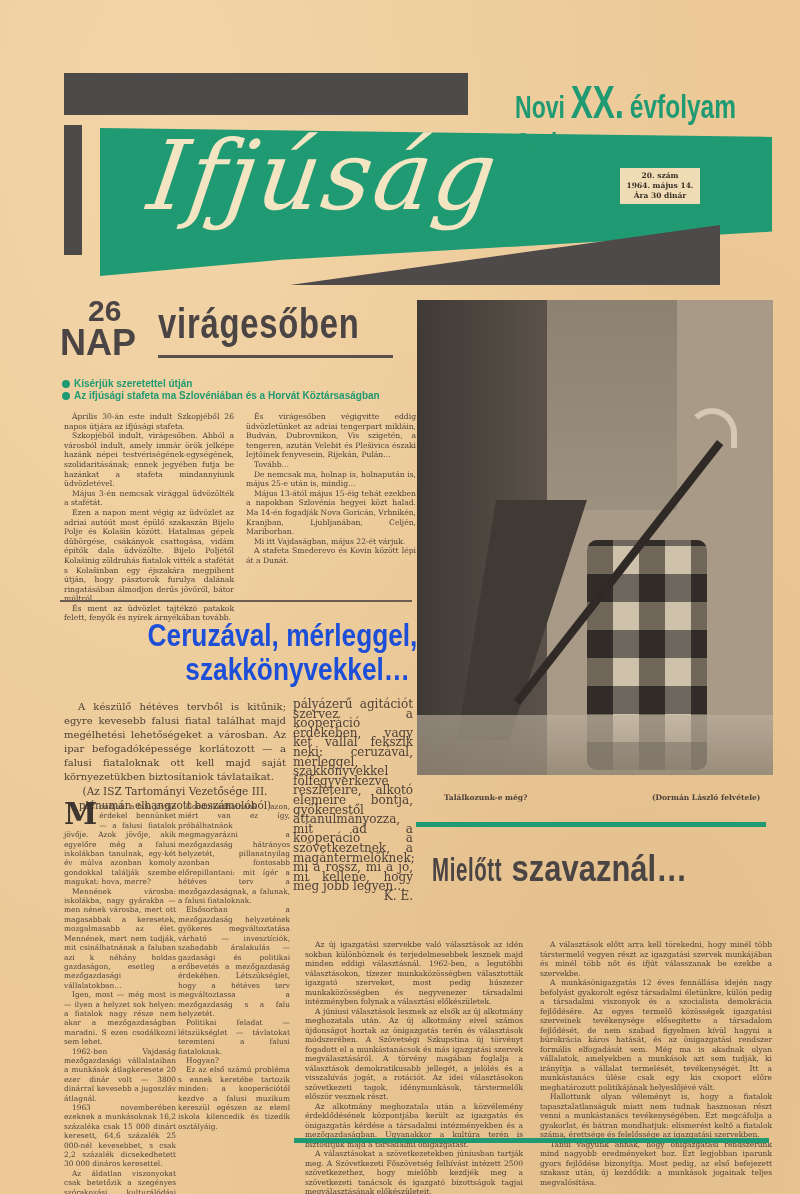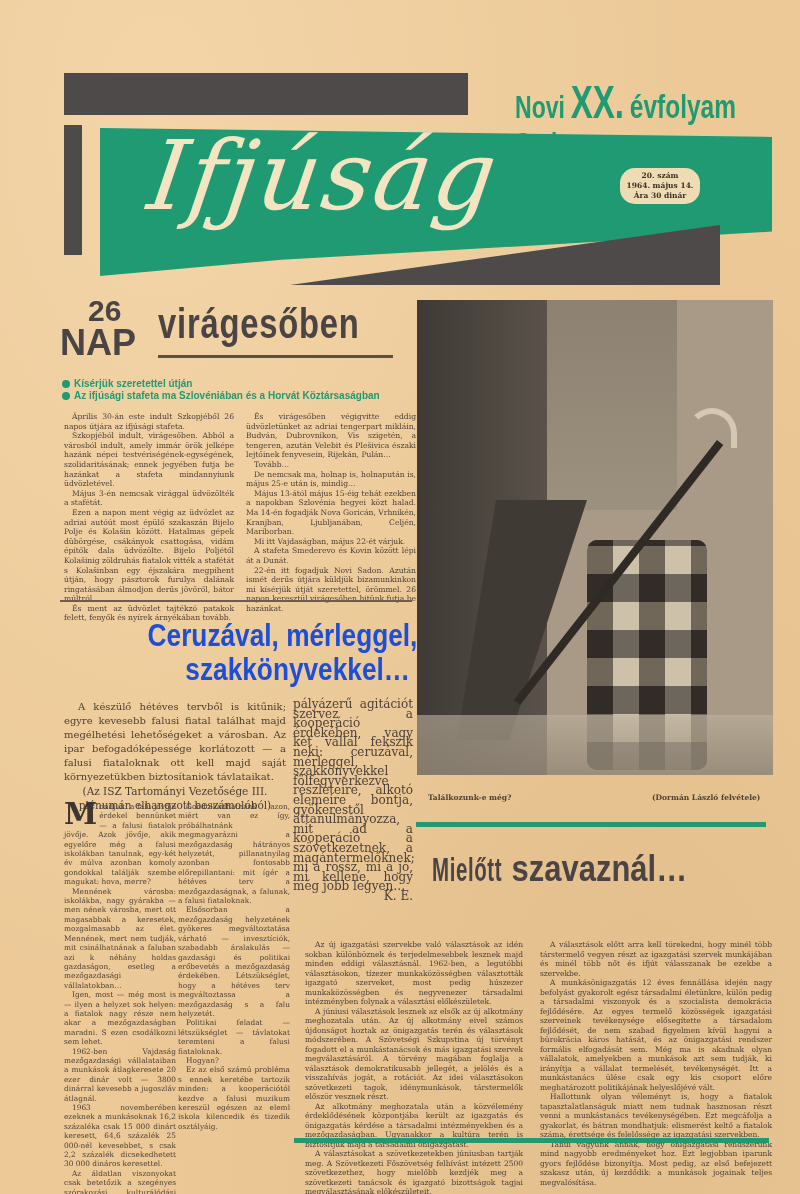--- a/index.html
+++ b/index.html
@@ -33,21 +33,21 @@
     .novi-sad {
       left: 515px; top: 75px; color: #1f9a72; font-family: "Liberation Sans", sans-serif;
       font-weight: bold; display: flex; align-items: baseline; gap: 8px;
       transform: scaleX(0.72); transform-origin: left top;
     }
     .novi-sad .city { font-size: 32px; }
     .novi-sad .roman { font-size: 46px; font-weight: 900; }
     .novi-sad .year { font-size: 34px; }
     .issue-box {
       left: 620px; top: 168px; width: 80px; height: 36px; background: #efdcb5;
-      font-size: 7.5px; line-height: 10px; text-align: center; padding-top: 3px; color: #3b3028; font-weight: bold; border-radius: 15px;
+      font-size: 7.5px; line-height: 10px; text-align: center; padding-top: 3px; color: #3b3028; font-weight: bold;
     }
 
     
     .a1-num {
       left: 88px; top: 296px; font-family: "Liberation Sans", sans-serif; font-weight: 900;
       font-size: 30px; line-height: 30px; color: #4a4444;
     }
     .a1-nap {
       left: 60px; top: 325px; font-family: "Liberation Sans", sans-serif; font-weight: 900;
       font-size: 36px; line-height: 36px; color: #4a4444;
@@ -88,21 +88,21 @@
       position: absolute; left: 170px; top: 240px; width: 120px; height: 230px;
       background: repeating-linear-gradient(0deg, #3d3833 0 28px, #c8baa2 28px 56px);
       border-radius: 10px;
     }
     .photo .bag::after {
       content: ""; position: absolute; inset: 0;
       background: repeating-linear-gradient(90deg, rgba(40,35,30,0.55) 0 26px, rgba(220,210,190,0.3) 26px 52px);
       border-radius: 10px;
     }
     .photo .ground { position: absolute; left: 0; bottom: 0; width: 356px; height: 60px; background: linear-gradient(180deg, rgba(190,178,160,0.6), rgba(150,138,120,0.8)); }
-    .caption-l { left: 428px; top: 793px; font-size: 7.5px; font-weight: bold; color: #4d4138; }
+    .caption-l { left: 444px; top: 793px; font-size: 7.5px; font-weight: bold; color: #4d4138; }
     .caption-r { left: 652px; top: 793px; font-size: 7.5px; font-weight: bold; color: #4d4138; }
 
     
     .a2-title {
       left: 90px; top: 618px; width: 320px; text-align: right; font-family: "Liberation Sans", sans-serif;
       font-weight: 900; font-size: 32px; line-height: 34px; color: #1d4ed8;
     }
     .a2-title .ln { display: block; transform: scaleX(0.82); transform-origin: right top; white-space: nowrap; }
     .a2-lead { left: 64px; top: 700px; width: 222px; font-size: 10px; line-height: 14px; text-align: justify; color: #4a3e33; }
     .a2-lead p { text-indent: 14px; }
@@ -170,21 +170,20 @@
   <p>Ezen a napon ment végig az üdvözlet az adriai autóút most épülő szakaszán Bijelo Polje és Kolašin között. Hatalmas gépek dübörgése, csákányok csattogása, vidám építők dala üdvözölte. Bijelo Poljétől Kolašinig zöldruhás fiatalok vitték a stafétát s Kolašinban egy éjszakára megpihent útján, hogy pásztorok furulya dalának ringatásában álmodjon derűs jövőről, bátor múltról…</p>
   <p>És ment az üdvözlet tajtékzó patakok felett, fenyők és nyírek árnyékában tovább.</p>
 </div>
 <div class="abs a1-col a1-col-2">
   <p>És virágesőben végigvitte eddig üdvözletünket az adriai tengerpart mikláin, Budván, Dubrovnikon, Vis szigetén, a tengeren, azután Velebit és Plešivica északi lejtőinek fenyvesein, Rijekán, Pulán…</p>
   <p>Tovább…</p>
   <p>De nemcsak ma, holnap is, holnapután is, május 25-e után is, mindig…</p>
   <p>Május 13-ától május 15-éig tehát ezekben a napokban Szlovénia hegyei közt halad. Ma 14-én fogadják Nova Goricán, Vrhnikén, Kranjban, Ljubljanában, Celjén, Mariborban.</p>
   <p>Mi itt Vajdaságban, május 22-ét várjuk.</p>
   <p>A stafeta Smederevo és Kovin között lépi át a Dunát.</p>
-  <p>22-én itt fogadjuk Novi Sadon. Azután ismét derűs útjára küldjük bizamunkinkon mi kísérjük útját szeretettel, örömmel. 26 napon keresztül virágesőben hitünk futja be hazánkat.</p>
 </div>
 <div class="abs a1-divider"></div>
 
 <div class="abs photo" title="Legs of a person with umbrella and plaid bag">
   <div class="legs-l"></div>
   <div class="coat"></div>
   <div class="leg-dark"></div>
   <div class="bag"></div>
   <div class="umbrella"></div>
   <div class="handle"></div>

